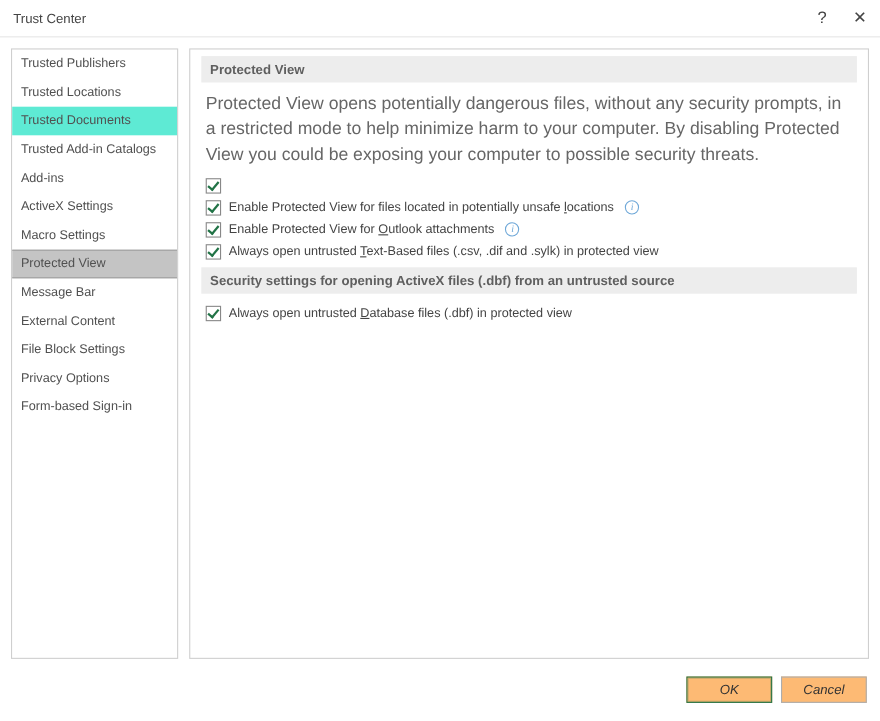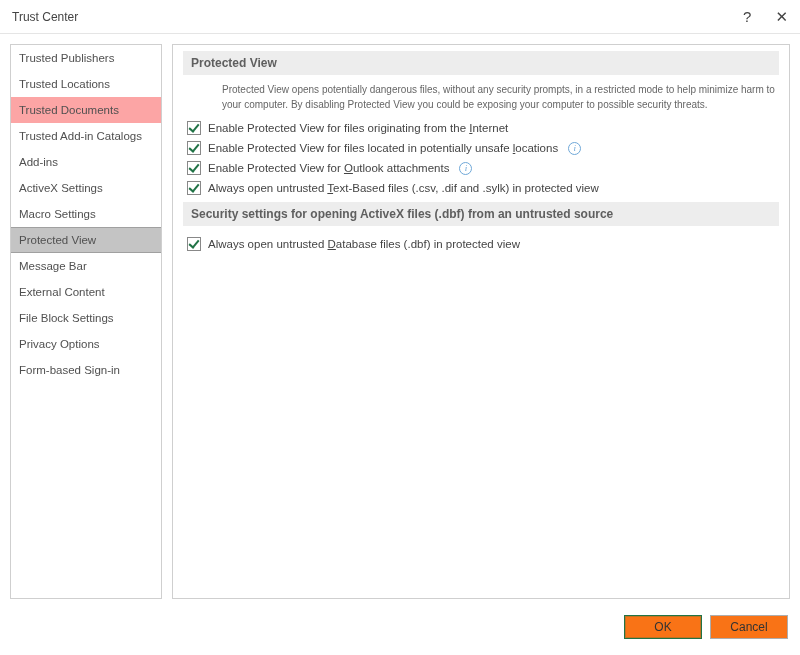--- a/index.html
+++ b/index.html
@@ -54,21 +54,21 @@
     .sidebar-item {
       padding: 7px 8px 7px 8px;
       font-size: 11.5px;
       color: #505050;
       cursor: pointer;
       white-space: nowrap;
       overflow: hidden;
       text-overflow: ellipsis;
     }
     .sidebar-item.highlighted {
-      background: #fca5a5;
+      background: #5eead4;
     }
     .sidebar-item.selected {
       background: #c4c4c4;
       border-top: 1px solid #a0a0a0;
       border-bottom: 1px solid #a0a0a0;
       padding-top: 6px;
       padding-bottom: 6px;
     }
     .content {
       flex: 1;
@@ -80,25 +80,24 @@
       background: #ededed;
       color: #5f5f5f;
       font-weight: 600;
       font-size: 12px;
       padding: 5px 8px;
       margin-bottom: 8px;
       margin-top: 4px;
     }
     .group-header:first-child { margin-top: 0; }
     .description {
-      font-size: 10px;
+      font-size: 16px;
       color: #666;
       line-height: 1.45;
       padding: 0 4px 6px 4px;
-      margin-left: 35px;
     }
     .option-row {
       display: flex;
       align-items: center;
       padding: 3px 4px;
       gap: 7px;
       font-size: 11.5px;
       color: #444;
     }
     .checkbox {
@@ -143,28 +142,29 @@
       display: flex;
       justify-content: flex-end;
       align-items: center;
       gap: 8px;
       padding-right: 12px;
     }
     .btn {
       min-width: 78px;
       height: 24px;
       border: 1px solid #adadad;
-      background: #f97316;
+      background: #fdba74;
       font-size: 12px;
       color: #333;
       cursor: pointer;
       display: inline-flex;
       align-items: center;
       justify-content: center;
       padding: 0 8px;
+      font-style: italic;
     }
     .btn.primary {
       border: 1px solid #217346;
       box-shadow: inset 0 0 0 1px rgba(33,115,70,0.25);
     }
   </style>
 </head>
 <body>
 
 <div class="titlebar">
@@ -193,21 +193,20 @@
     <div class="sidebar-item">Form-based Sign-in</div>
   </div>
 
   <div class="content">
 
     <div class="group-header">Protected View</div>
     <div class="description">Protected View opens potentially dangerous files, without any security prompts, in a restricted mode to help minimize harm to your computer. By disabling Protected View you could be exposing your computer to possible security threats.</div>
 
     <div class="option-row">
       <span class="checkbox checked"></span>
-      <span class="option-label"><span>Enable Protected View for files originating from the </span><u>I</u><span>nternet</span></span>
     </div>
 
     <div class="option-row">
       <span class="checkbox checked"></span>
       <span class="option-label"><span>Enable Protected View for files located in potentially unsafe </span><u>l</u><span>ocations</span></span>
       <span class="info-icon">i</span>
     </div>
 
     <div class="option-row">
       <span class="checkbox checked"></span>

